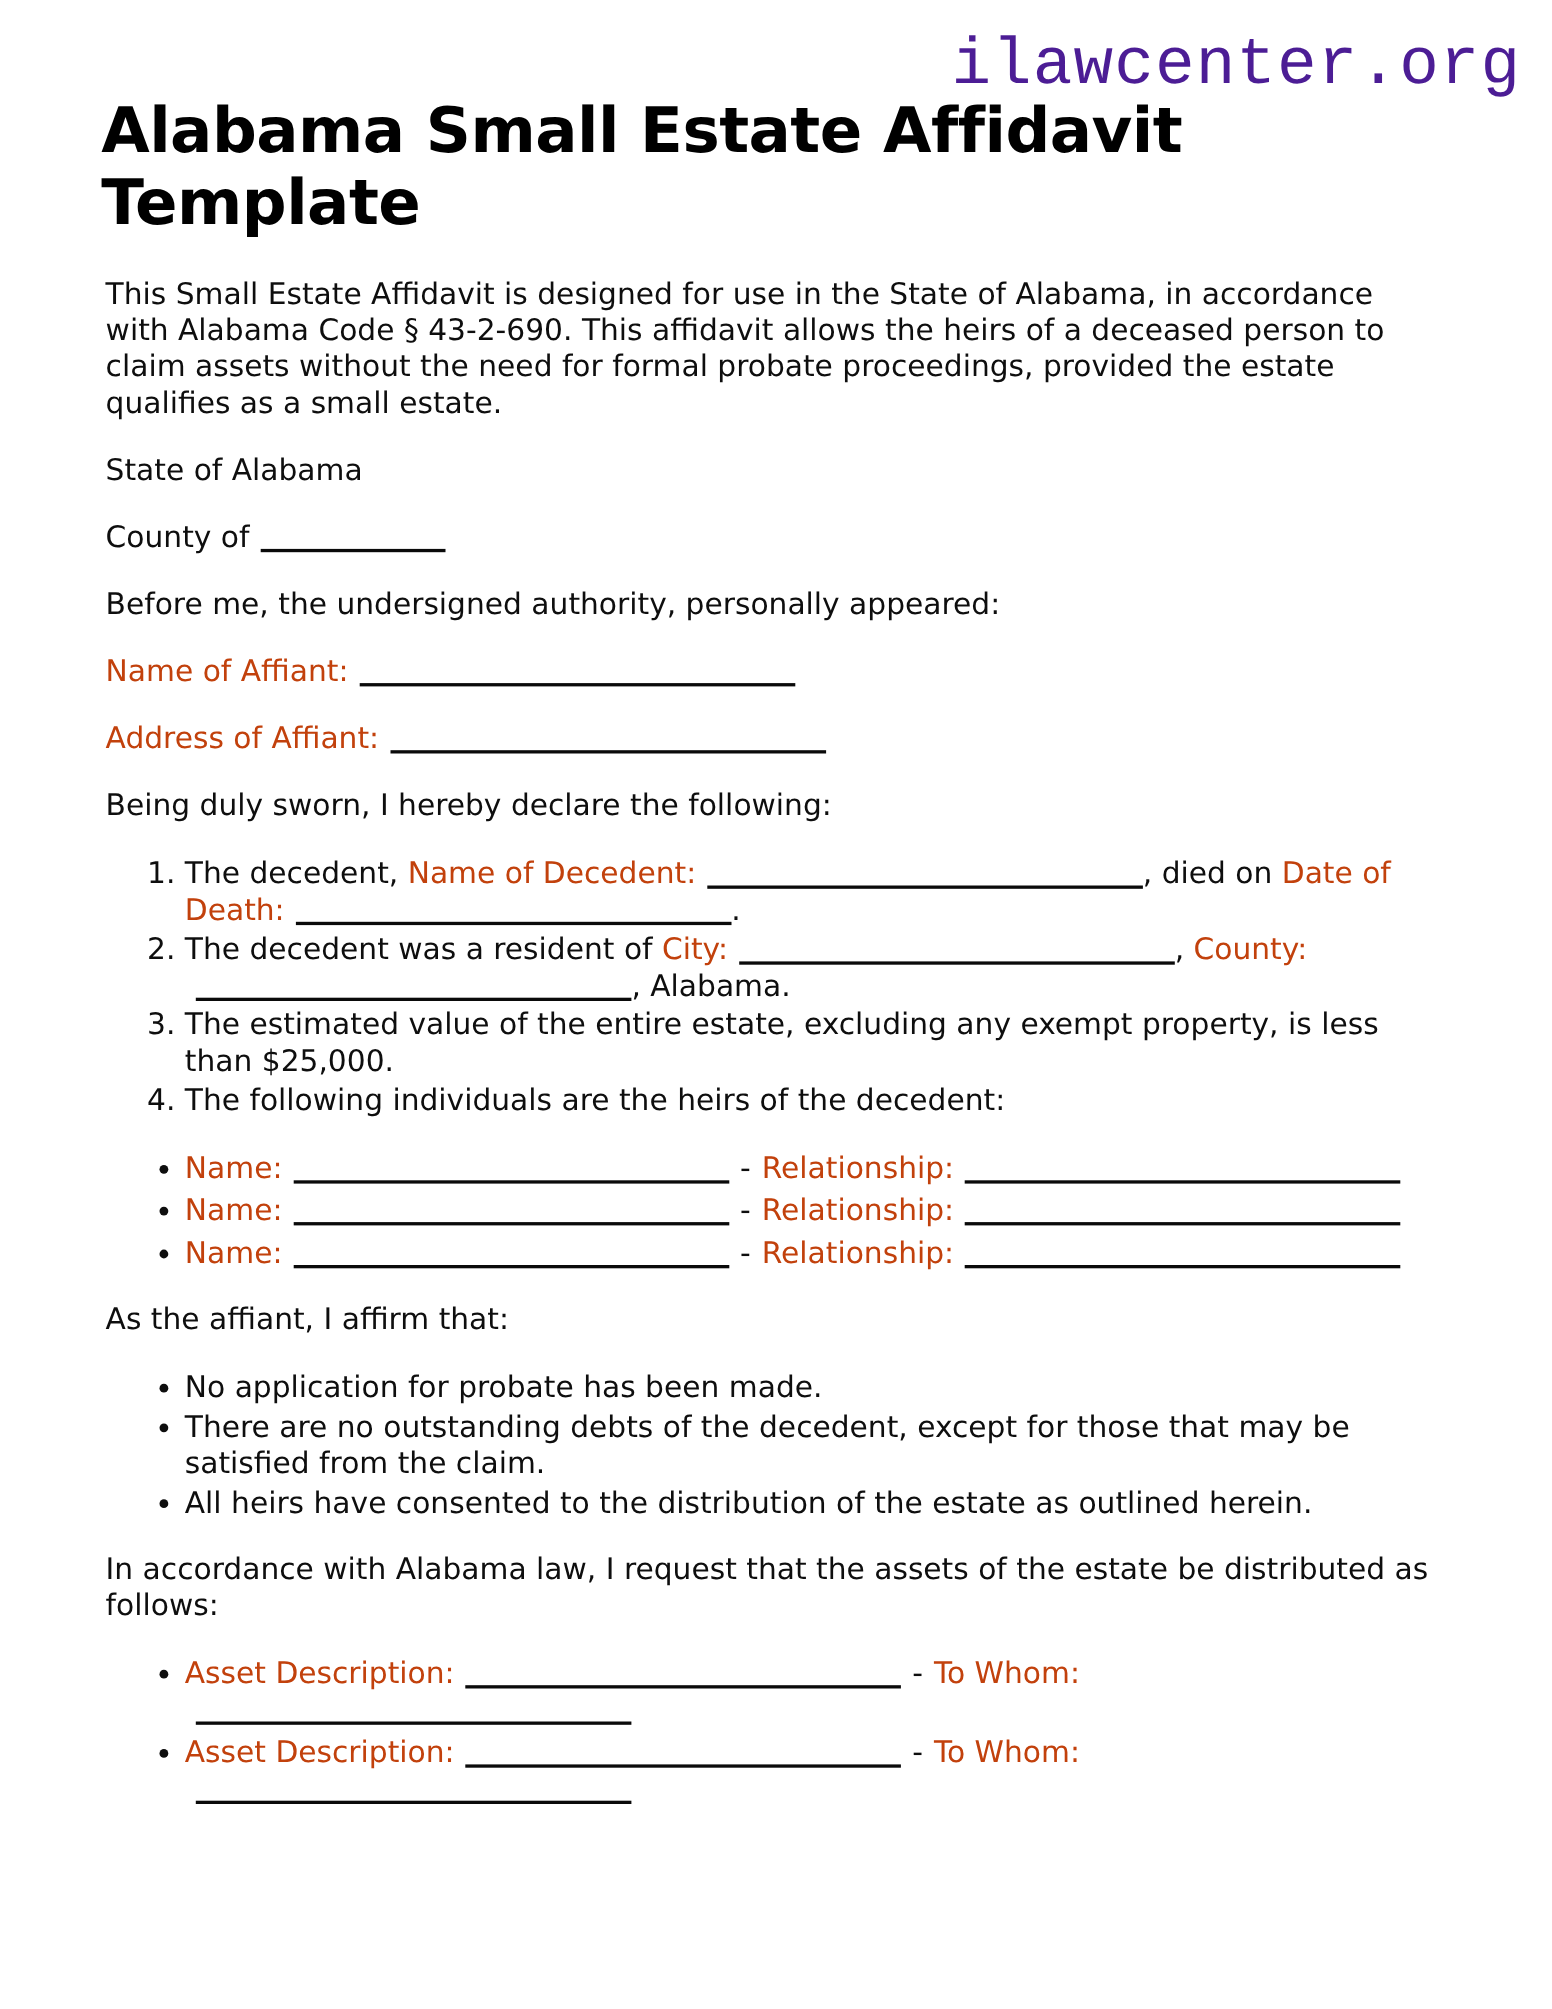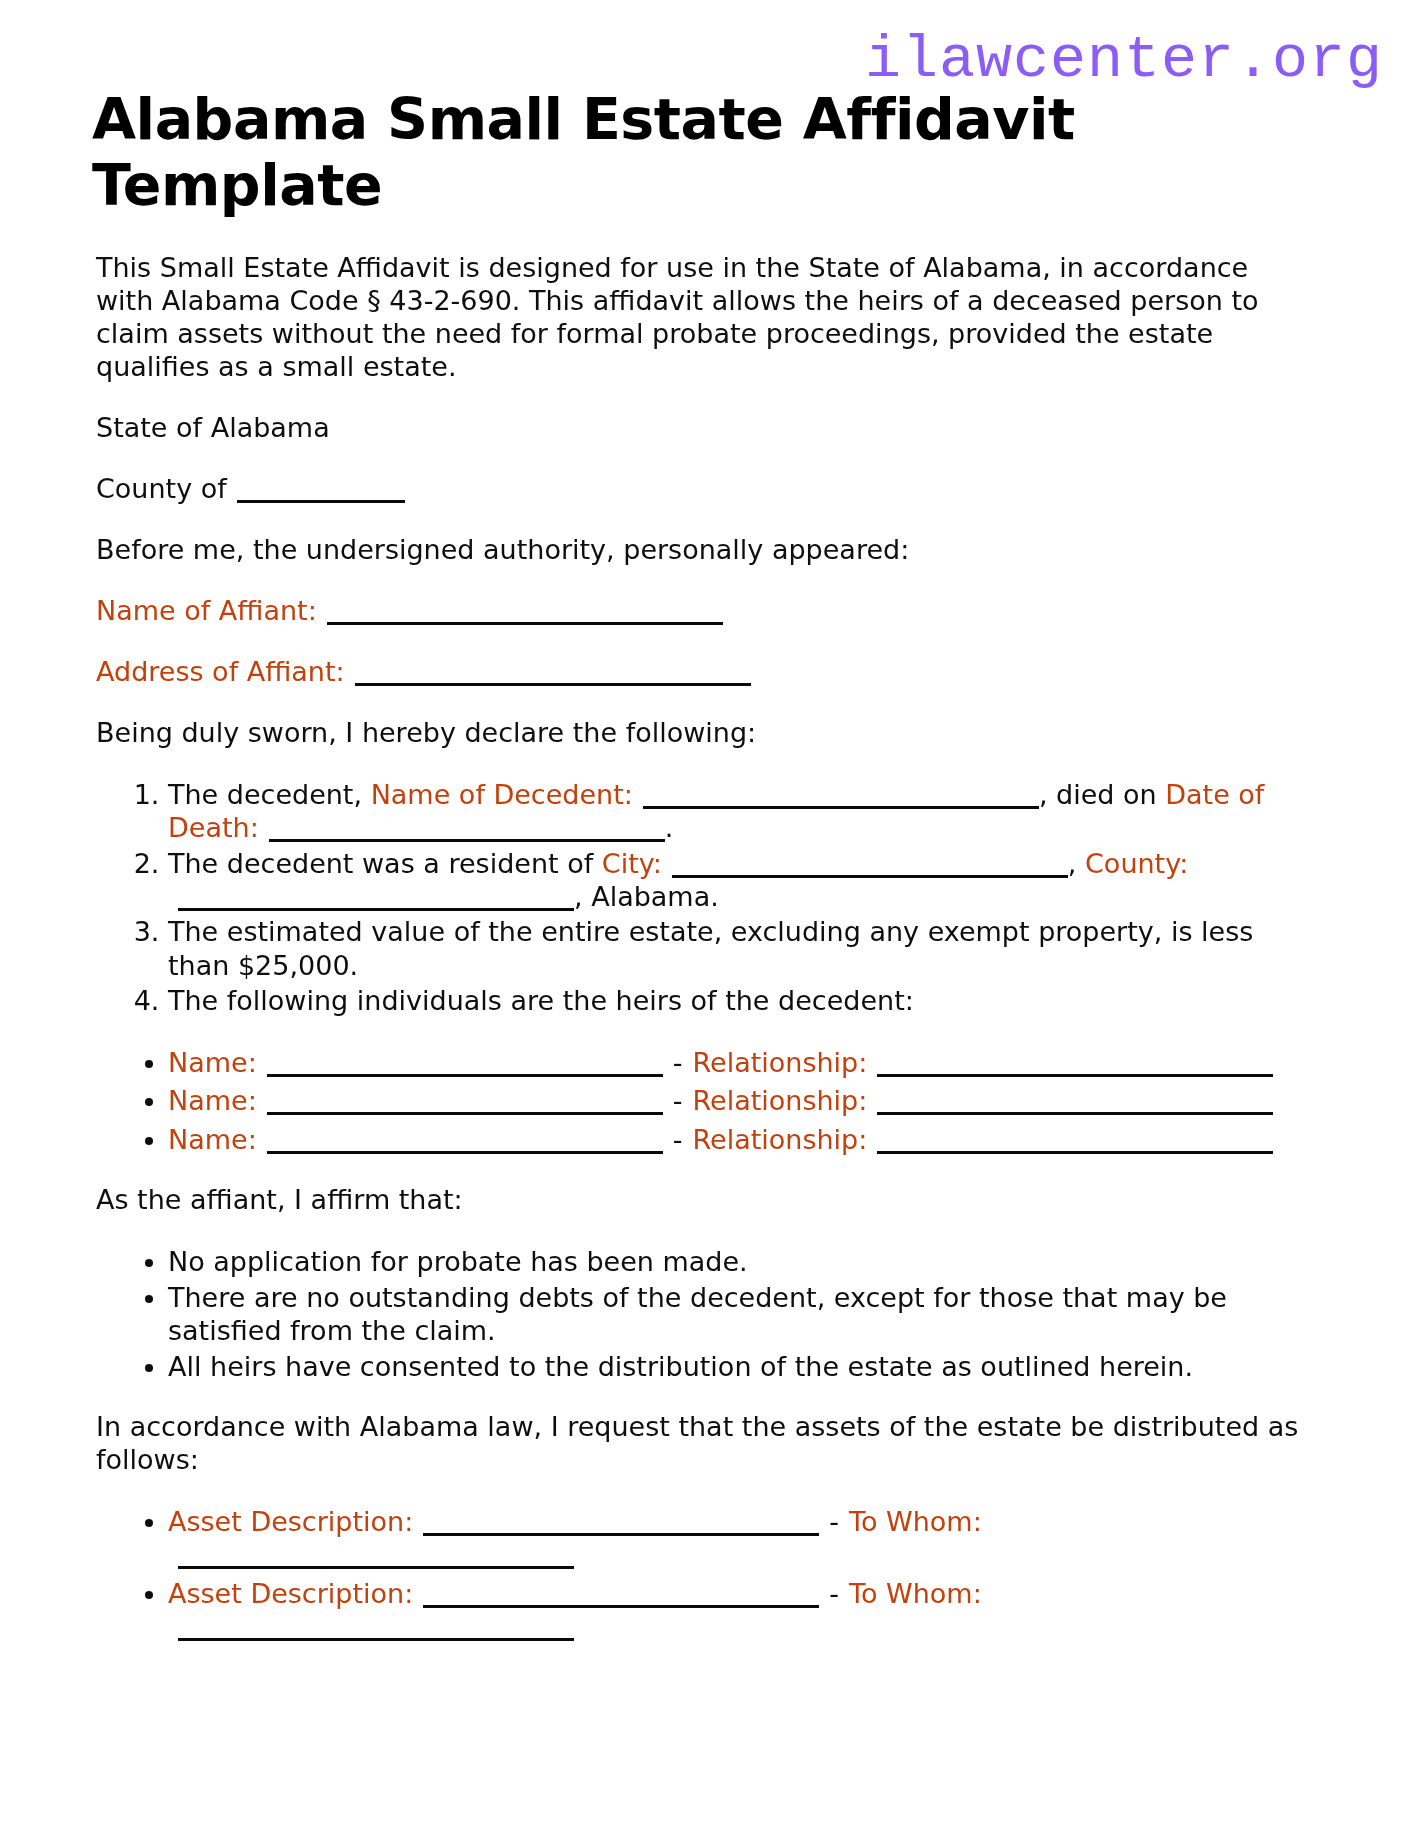--- a/index.html
+++ b/index.html
@@ -22,21 +22,21 @@
     width: 1218px;
     margin-left: 20px;
   }
   .logo {
     position: absolute;
     top: 26px;
     right: 28px;
     font-family: "Liberation Mono", monospace;
     font-size: 60px;
     letter-spacing: 1px;
-    color: #8b5cf6;
+    color: #4c1d95;
     white-space: nowrap;
     text-align: center;
   }
   h1 {
     font-size: 57px;
     font-weight: 700;
     line-height: 1.16;
     letter-spacing: -0.5px;
     color: #000000;
     margin: 56px 0 34px 16px;

